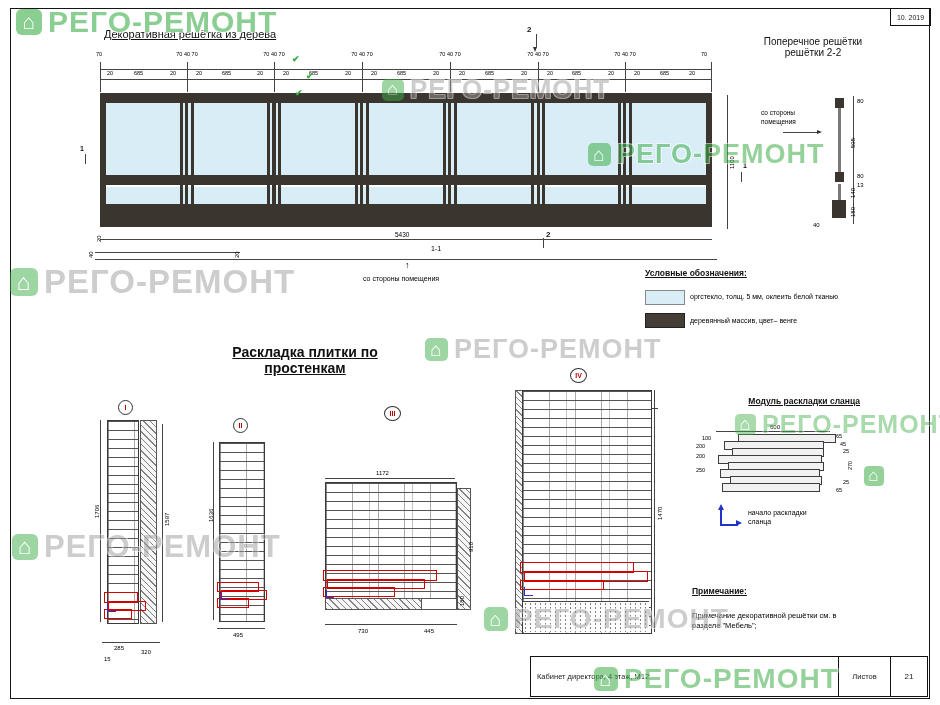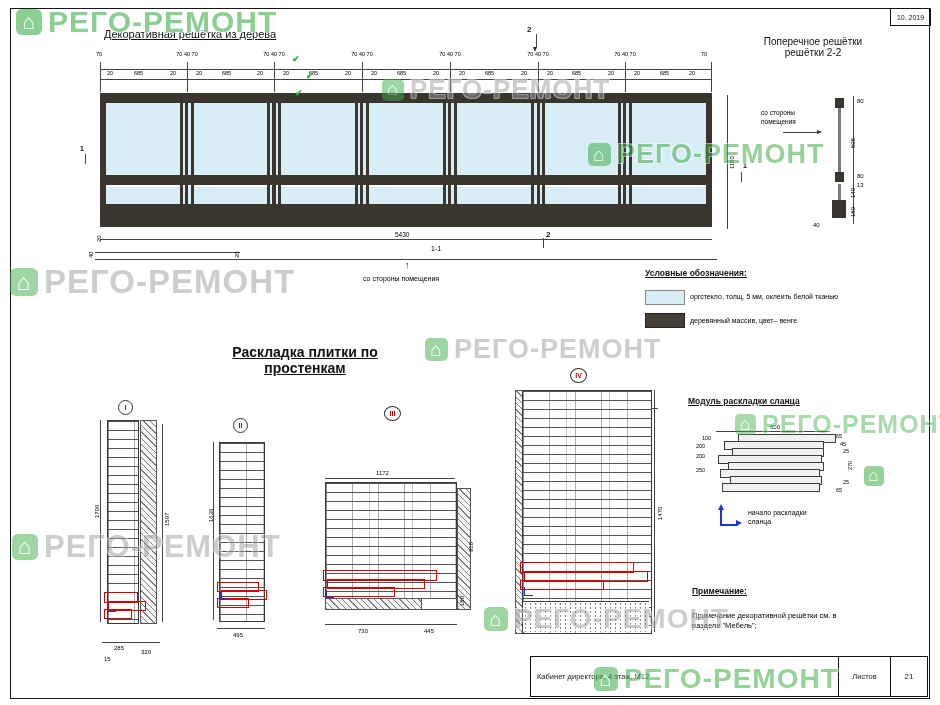--- a/index.html
+++ b/index.html
@@ -223,21 +223,21 @@
   <div class="stipple" style="left:13px;top:241px;width:126px;height:30px"></div>
   <div class="redrow" style="left:10px;top:202px;width:112px;height:9px"></div>
   <div class="redrow" style="left:14px;top:211px;width:122px;height:9px"></div>
   <div class="redrow" style="left:10px;top:220px;width:82px;height:8px"></div>
   <div class="bluemark" style="left:14px;top:227px;width:8px;height:8px"></div>
   <div class="vl" style="left:144px;top:30px;height:242px"></div>
   <span class="d rot" style="left:147px;top:160px">1470</span>
 </div>
 
 <div class="abs" style="left:688px;top:396px;width:172px;height:110px">
-  <div class="title u" style="left:0;top:0;width:172px;text-align:left;font-size:8.5px">Модуль раскладки сланца</div>
+  <div class="title u" style="left:0;top:0;width:172px;text-align:right;font-size:8.5px">Модуль раскладки сланца</div>
   <span class="d" style="left:82px;top:28px">600</span>
   <div class="hl" style="left:28px;top:35px;width:114px"></div>
   <div class="slat" style="left:50px;top:38px;width:96px;height:7px"></div>
   <div class="slat" style="left:36px;top:45px;width:98px;height:7px"></div>
   <div class="slat" style="left:44px;top:52px;width:90px;height:7px"></div>
   <div class="slat" style="left:30px;top:59px;width:102px;height:7px"></div>
   <div class="slat" style="left:40px;top:66px;width:94px;height:7px"></div>
   <div class="slat" style="left:32px;top:73px;width:98px;height:7px"></div>
   <div class="slat" style="left:42px;top:80px;width:90px;height:7px"></div>
   <div class="slat" style="left:34px;top:87px;width:96px;height:7px"></div>

